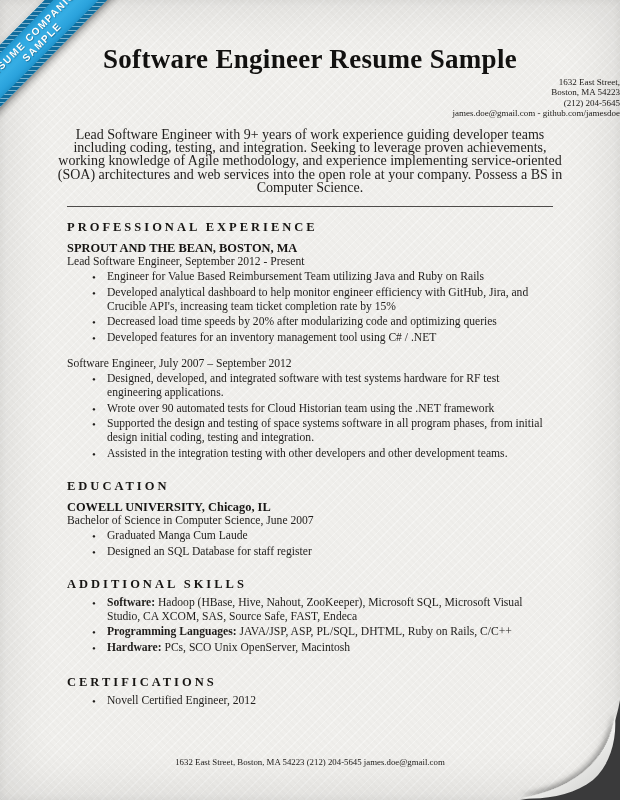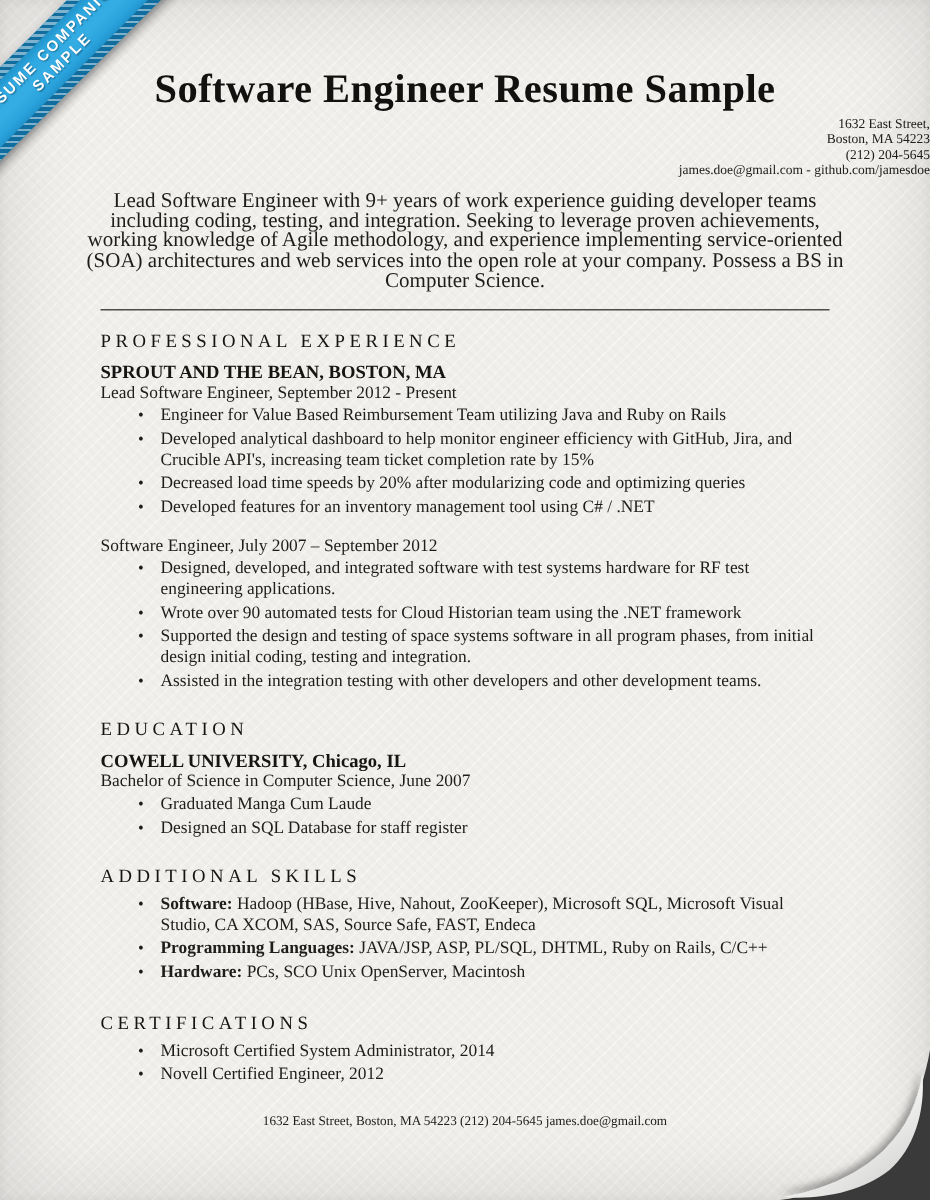--- a/index.html
+++ b/index.html
@@ -99,21 +99,21 @@
   .content { padding: 0 67px; }
   .divider {
     border: none;
     border-top: 1.6px solid #4d4b49;
     margin: 11px 0 0;
   }
   .section-heading {
     margin: 13px 0 0;
     font-size: 12.5px;
     line-height: 14px;
-    font-weight: normal;
+    font-weight: bold;
     letter-spacing: 3px;
     color: #171513;
   }
   .section-heading.gap { margin-top: 18px; }
   .section-heading.gap-lg { margin-top: 20px; }
   .job { margin-top: 7px; }
   .job + .job { margin-top: 12px; }
   .company, .school {
     font-size: 12.4px;
     line-height: 14px;
@@ -141,21 +141,21 @@
     position: absolute;
     left: 1px;
     top: 0;
     font-size: 11px;
   }
   .skill-label { font-weight: bold; }
 
   
   .footer {
     position: absolute;
-    bottom: 48px;
+    bottom: 33px;
     left: 0;
     width: 100%;
     text-align: center;
     font-size: 8.8px;
     color: #22201e;
     z-index: 30;
   }
 
   
   .page-curl {
@@ -225,21 +225,20 @@
 
     <h2 class="section-heading gap">ADDITIONAL SKILLS</h2>
     <ul class="bullets" style="margin-top:5px;">
       <li><span class="skill-label">Software:</span><span> Hadoop (HBase, Hive, Nahout, ZooKeeper), Microsoft SQL, Microsoft Visual Studio, CA XCOM, SAS, Source Safe, FAST, Endeca</span></li>
       <li><span class="skill-label">Programming Languages:</span><span> JAVA/JSP, ASP, PL/SQL, DHTML, Ruby on Rails, C/C++</span></li>
       <li><span class="skill-label">Hardware:</span><span> PCs, SCO Unix OpenServer, Macintosh</span></li>
     </ul>
 
     <h2 class="section-heading gap-lg">CERTIFICATIONS</h2>
     <ul class="bullets" style="margin-top:5px;">
-      <li>Microsoft Certified System Administrator, 2014</li>
       <li>Novell Certified Engineer, 2012</li>
     </ul>
   </div>
 
   <div class="footer">1632 East Street, Boston, MA 54223 (212) 204-5645 james.doe@gmail.com</div>
 
   <svg class="page-curl" width="112" height="112" viewBox="0 0 112 112" xmlns="http://www.w3.org/2000/svg">
     <defs>
       <linearGradient id="curlGrad" x1="0" y1="0" x2="0.85" y2="1">
         <stop offset="0" stop-color="#ffffff"></stop>

